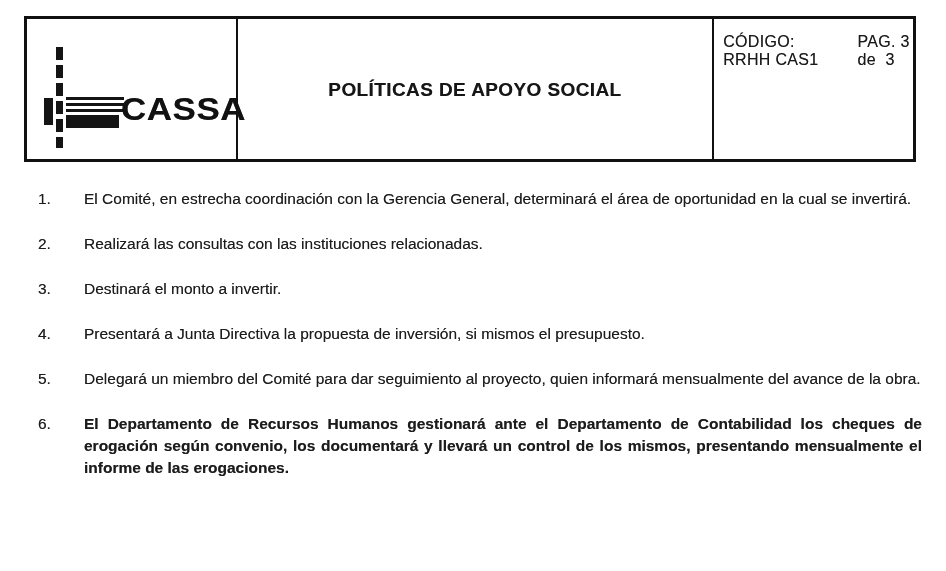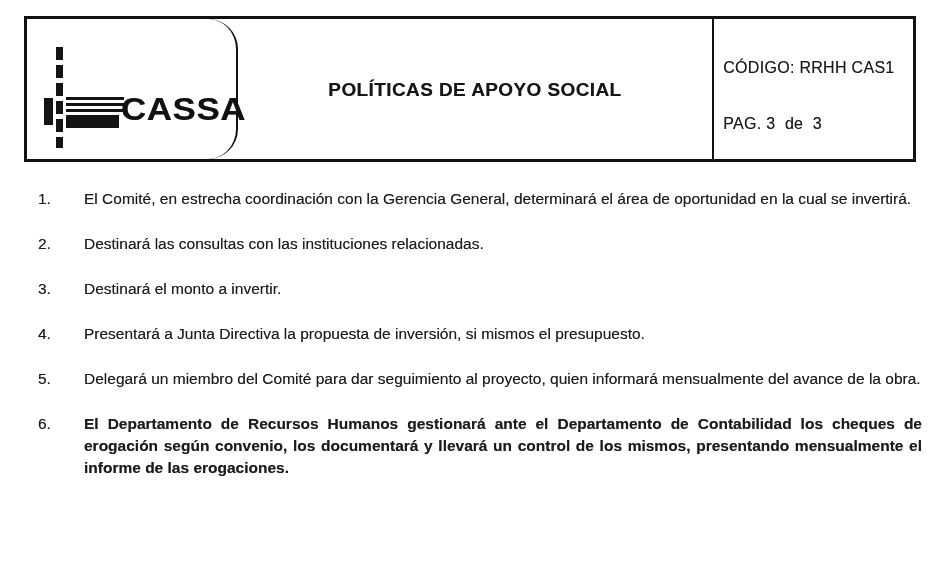--- a/index.html
+++ b/index.html
@@ -29,42 +29,41 @@
     height: 146px;
     border: 3px solid #111111;
     display: flex;
     background: #ffffff;
   }
   .cell { height: 100%; }
   .logo-cell {
     width: 211px;
     border-right: 2px solid #111111;
     position: relative;
-    border-radius: 30px;
   }
   .title-cell {
     width: 477px;
     border-right: 2px solid #111111;
     display: flex;
     flex-direction: column;
     justify-content: center;
     align-items: center;
     text-align: center;
   }
   .title-line {
     font-weight: bold;
     font-size: 19px;
     line-height: 27px;
     letter-spacing: 0.4px;
     color: #161616;
   }
   .code-cell {
     width: 199px;
     display: flex;
-    flex-direction: column;
+    flex-direction: row;
     justify-content: center;
     padding-left: 9px;
     padding-top: 14px;
     gap: 38px;
   }
   .code-line {
     font-size: 16px;
     letter-spacing: 0.3px;
     color: #1a1a1a;
   }
@@ -183,21 +182,21 @@
 
   <ol class="policy-list">
 
     <li class="policy-item">
       <span class="item-number scan-text">1.</span>
       <div class="item-text scan-text">El Comité, en estrecha coordinación con la Gerencia General, determinará el área de oportunidad en la cual se invertirá.</div>
     </li>
 
     <li class="policy-item">
       <span class="item-number scan-text">2.</span>
-      <div class="item-text scan-text">Destinará las consultas con las instituciones relacionadas.</div>
+      <div class="item-text scan-text">Realizará las consultas con las instituciones relacionadas.</div>
     </li>
 
     <li class="policy-item">
       <span class="item-number scan-text">3.</span>
       <div class="item-text scan-text">Destinará el monto a invertir.</div>
     </li>
 
     <li class="policy-item">
       <span class="item-number scan-text">4.</span>
       <div class="item-text scan-text">Presentará a Junta Directiva la propuesta de inversión, si mismos el presupuesto.</div>

